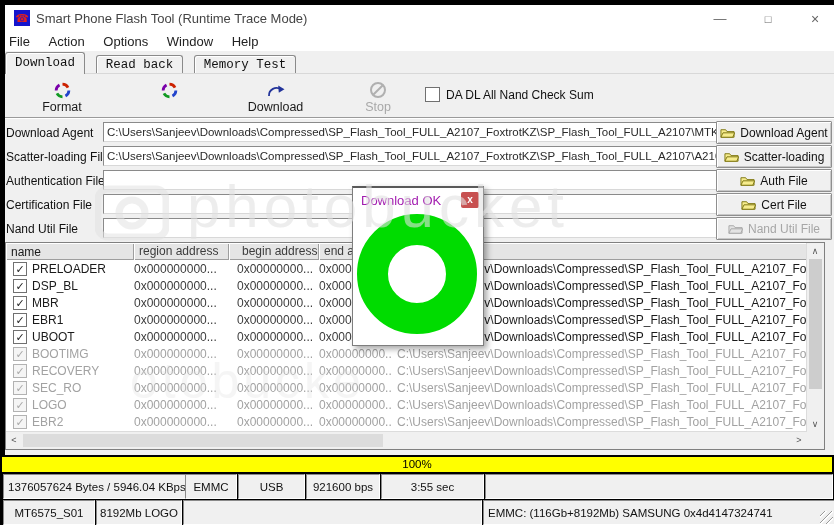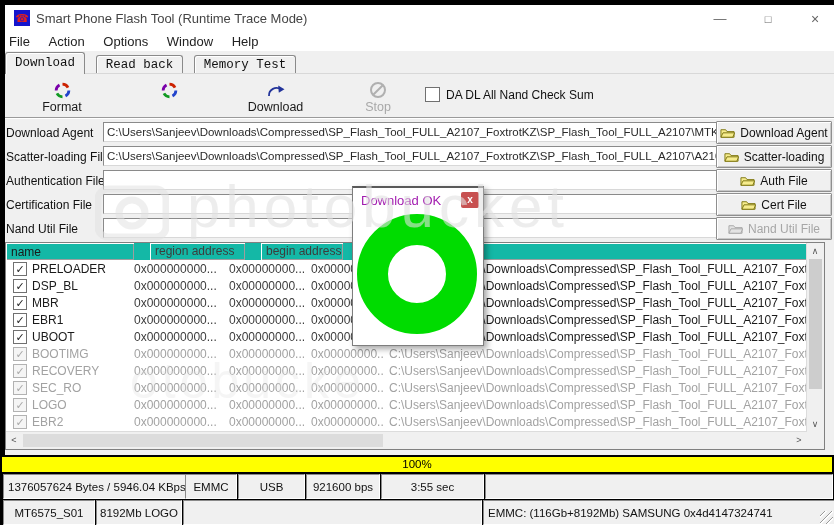--- a/index.html
+++ b/index.html
@@ -58,29 +58,29 @@
   .fbtn{position:absolute;left:716px;width:114px;height:21px;background:#f0f0f0;
         border:1px solid #8f8f8f;border-radius:1px;box-shadow:inset 1px 1px 0 #ffffff, inset -1px -1px 0 #c8c8c8;
         display:flex;align-items:center;justify-content:center;font-size:12px;color:#111;}
   .fbtn .blabel{margin-left:5px;white-space:nowrap;}
   .fbtn.disabled{color:#a6a6a6;}
   .folder path{fill:#f6ec8d;stroke:#7c7410;stroke-width:1;}
   .fbtn.disabled .folder path{fill:#e3e3e3;stroke:#a8a8a8;}
 
   
   .ftable{position:absolute;left:5px;top:242px;width:818px;height:206px;background:#fff;border:1px solid #808080;}
-  .thead{position:absolute;left:0;top:0;right:17px;height:17px;display:flex;background:#14b8a6;gap:16px;}
+  .thead{position:absolute;left:0;top:0;right:17px;height:17px;display:flex;background:#e5e5e5;}
   .hcell{box-shadow:inset 1px 1px 0 #ffffff, inset -1px -1px 0 #9e9e9e;font-size:12px;color:#1a1a1a;
          line-height:16px;padding-left:5px;white-space:nowrap;overflow:hidden;}
   .tbody{position:absolute;left:0;top:17px;right:17px;bottom:17px;overflow:hidden;}
   .trow{height:17px;display:flex;align-items:center;font-size:12px;color:#1a1a1a;white-space:nowrap;}
   .trow .cell{overflow:hidden;}
   .c-name{width:123px;flex:0 0 123px;display:flex;align-items:center;}
   .c-region{width:90px;flex:0 0 90px;padding-left:5px;color:#3c3c3c;}
-  .c-begin{width:77px;flex:0 0 77px;padding-left:5px;color:#3c3c3c;}
+  .c-begin{width:77px;flex:0 0 77px;padding-left:13px;color:#3c3c3c;}
   .c-end{width:73px;flex:0 0 73px;padding-left:5px;color:#3c3c3c;}
   .c-path{flex:1;padding-left:5px;}
   .rcb{width:12px;height:12px;margin-left:7px;background:#fff;border:1px solid #707070;
        display:inline-flex;align-items:center;justify-content:center;flex:0 0 12px;}
   .rcb span{font-size:11px;font-weight:bold;color:#222;line-height:10px;}
   .c-name .nm{margin-left:5px;}
   .trow.disabled{color:#a2a2a2;}
   .trow.disabled .c-region,.trow.disabled .c-begin,.trow.disabled .c-end{color:#a2a2a2;}
   .trow.disabled .rcb{border-color:#b2b2b2;background:#f5f5f5;}
   .trow.disabled .rcb span{color:#a8a8a8;}

